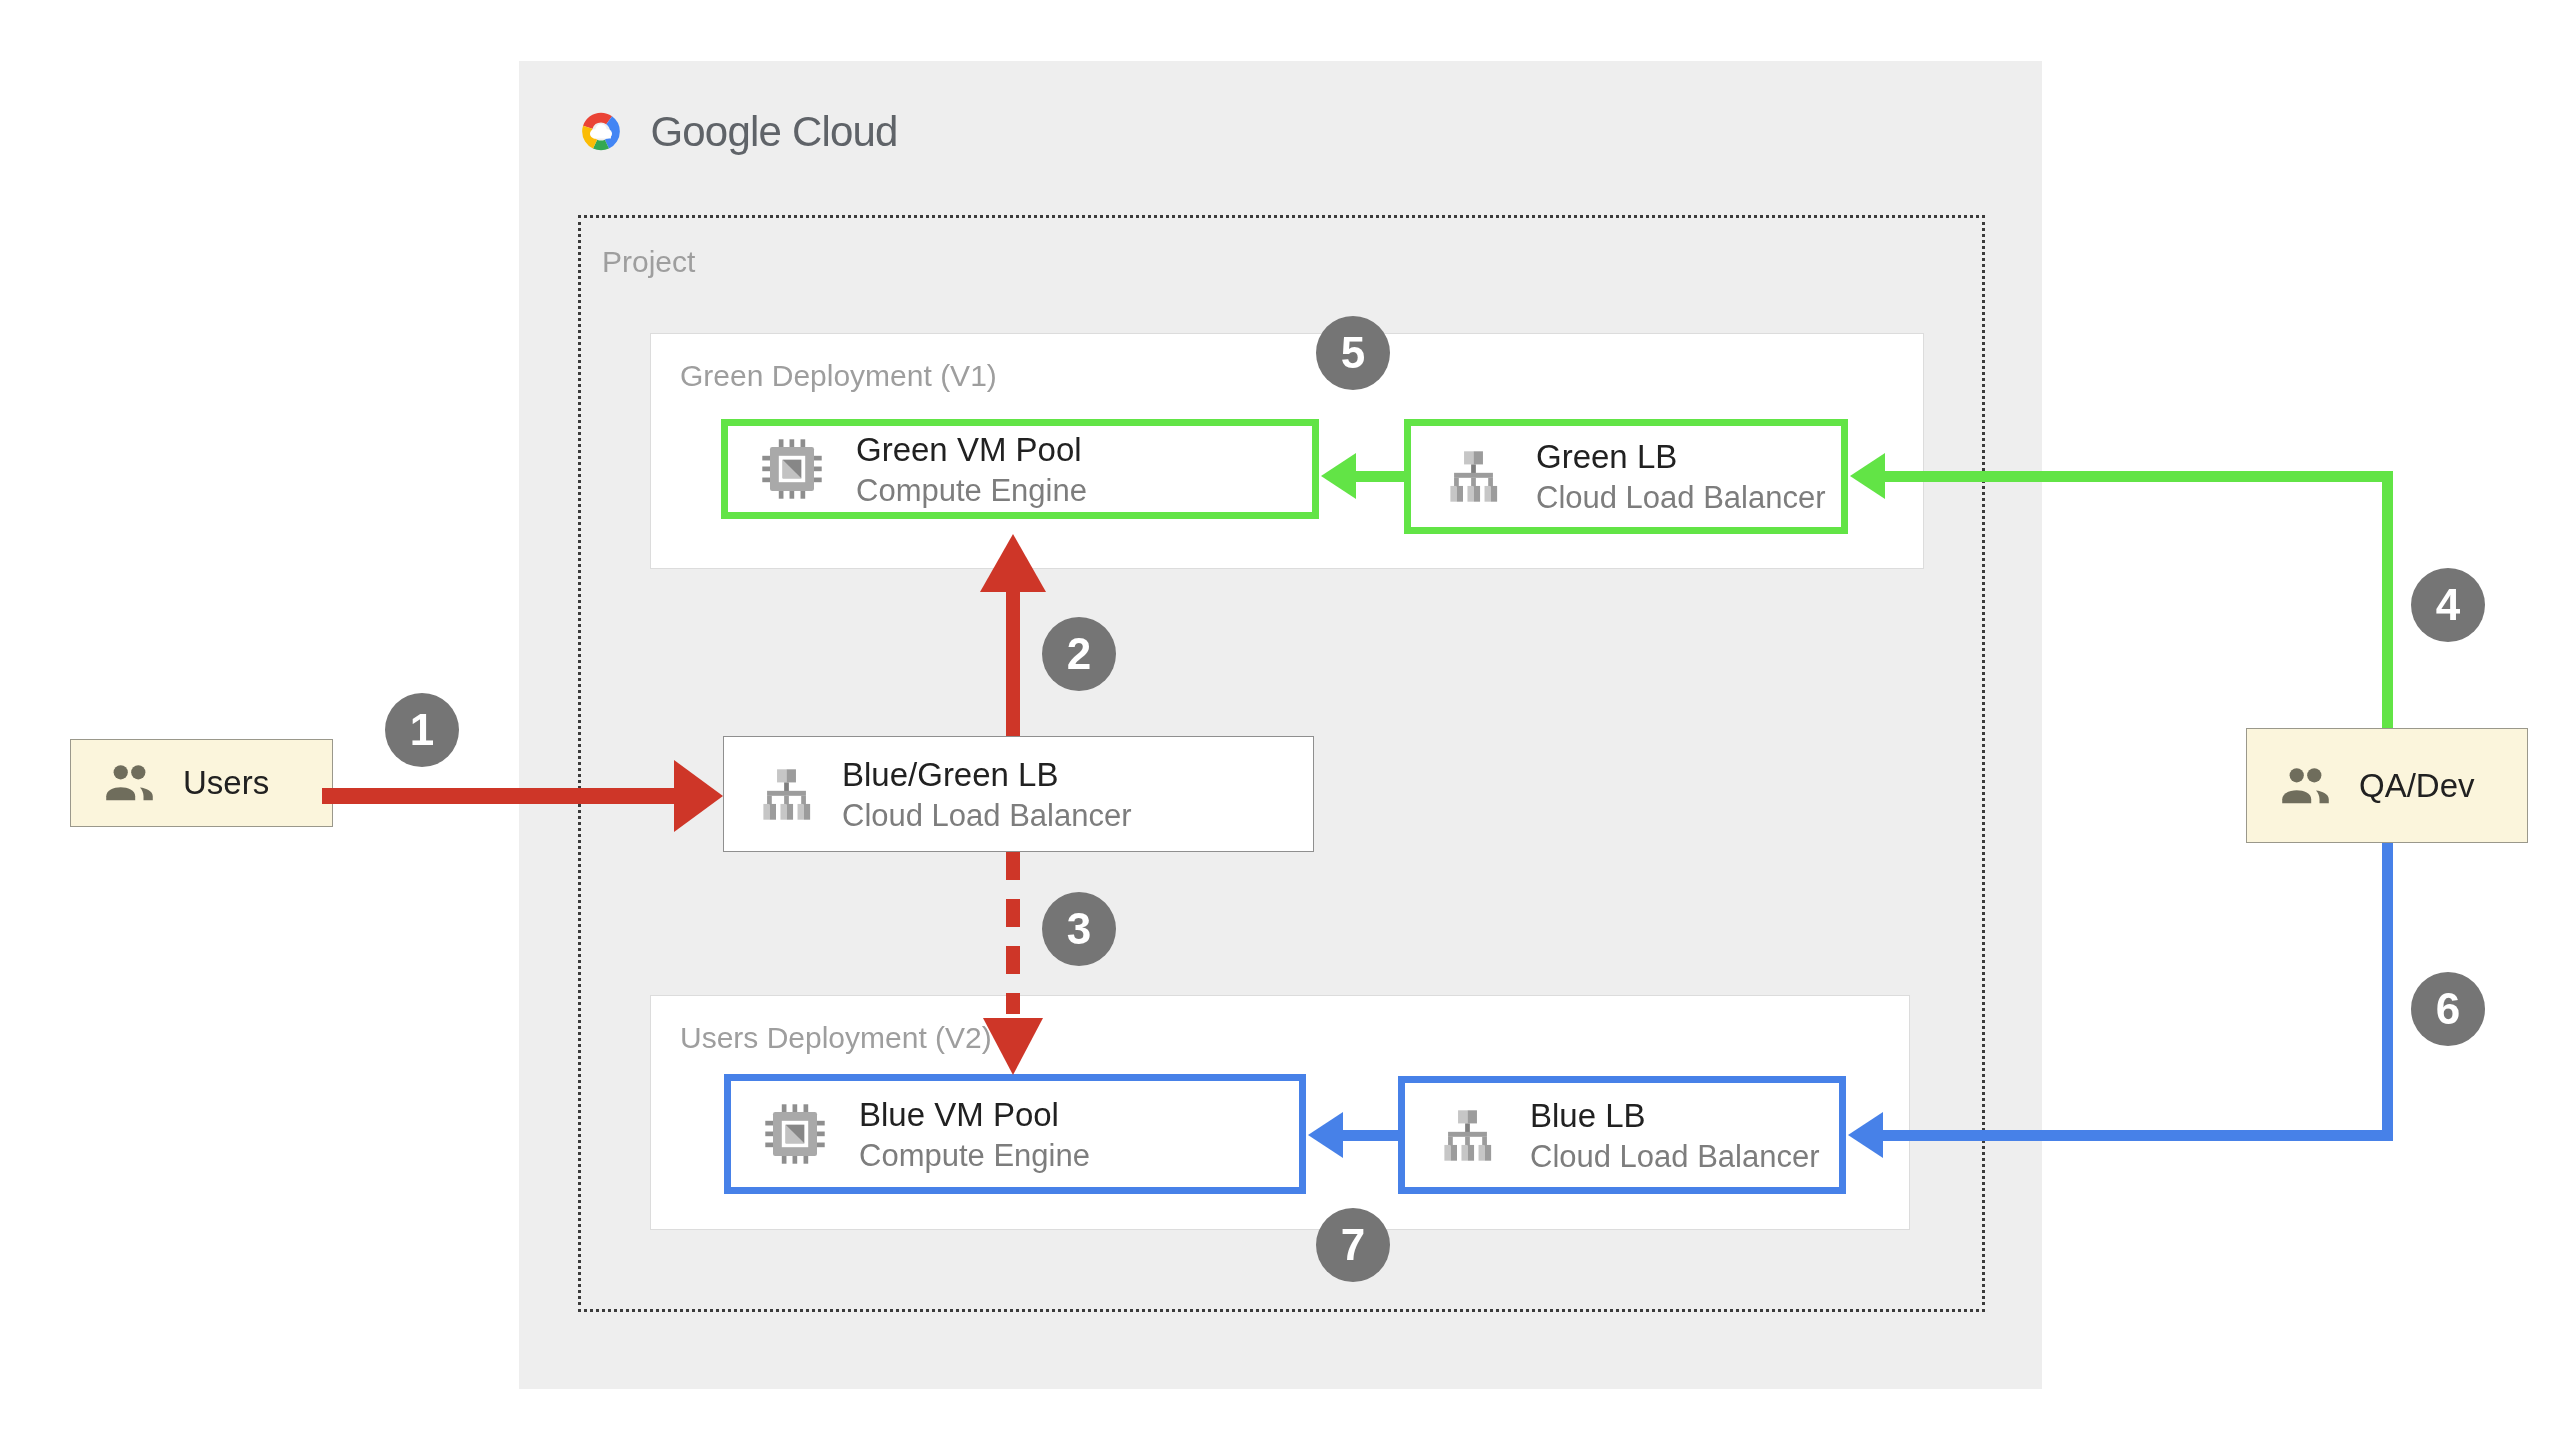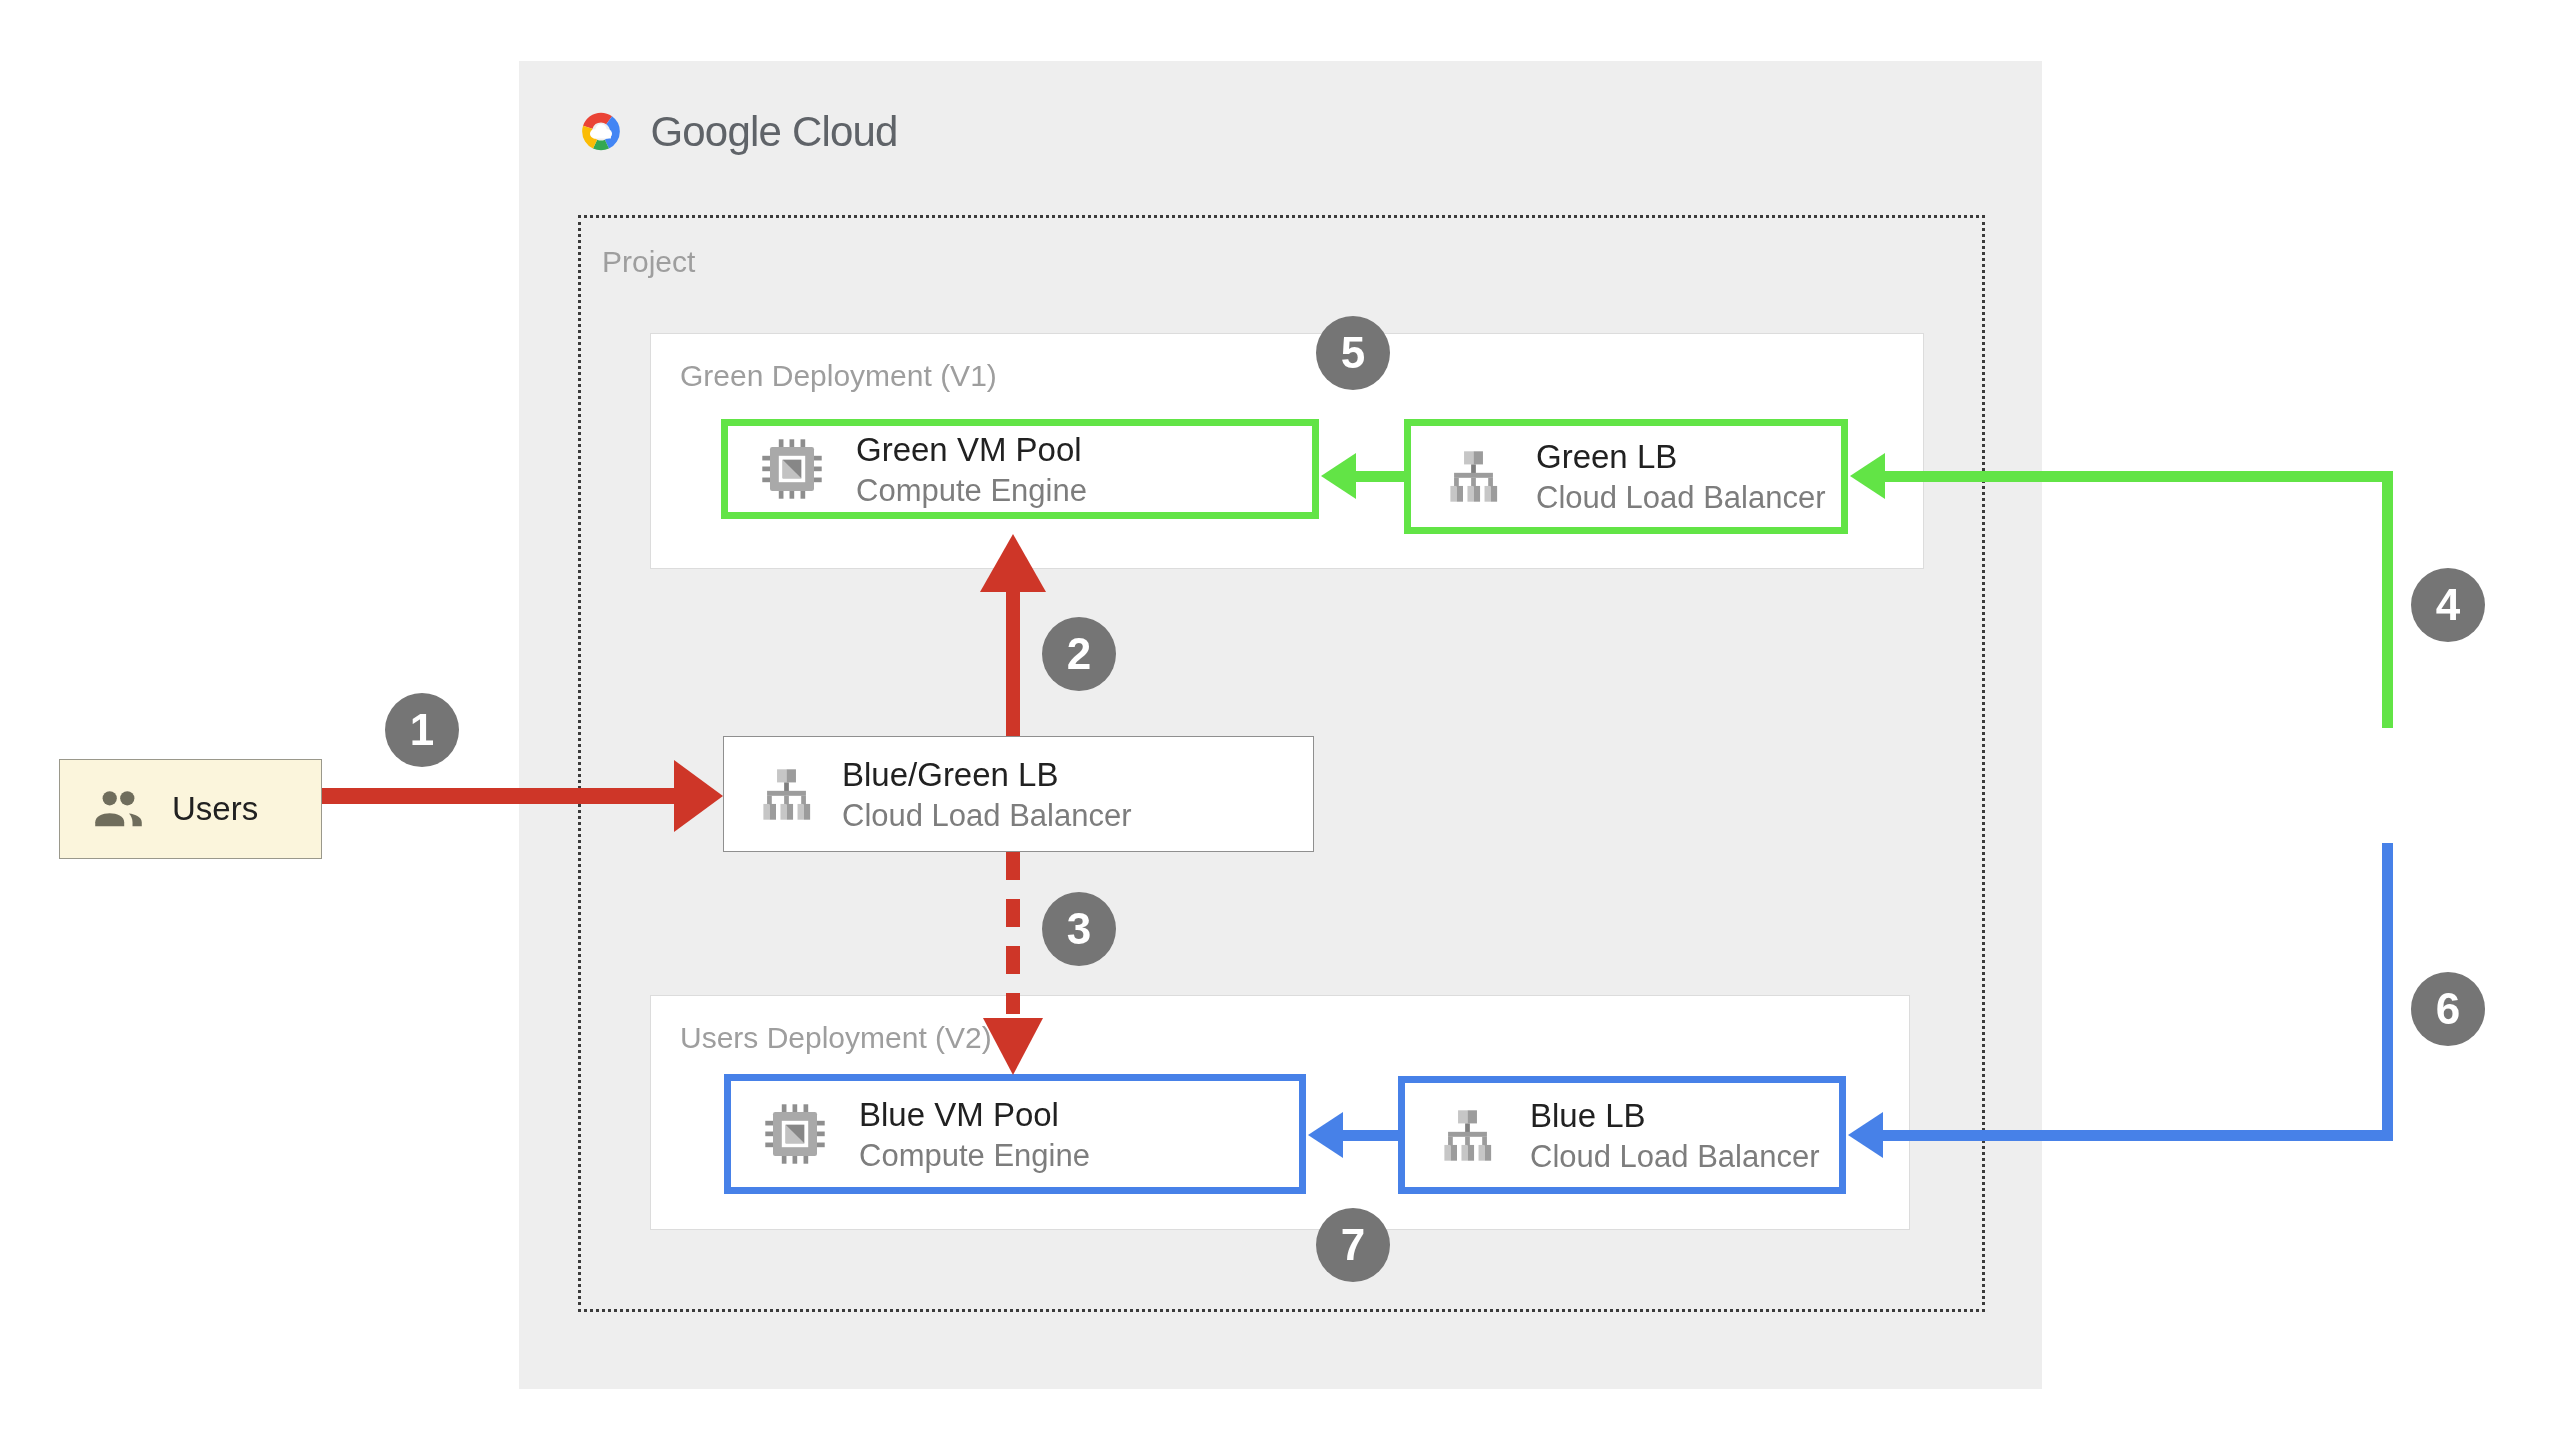--- a/index.html
+++ b/index.html
@@ -209,32 +209,43 @@
         <rect x="16.2" y="15.6" width="2.4" height="6" fill="#C6C6C6"></rect>
           <rect x="18.6" y="15.6" width="2.4" height="6" fill="#9C9C9C"></rect>
       </svg>
     </span>
     <span class="txt">
       <div class="t1">Blue LB</div>
       <div class="t2">Cloud Load Balancer</div>
     </span>
   </div>
 
-  <div class="abs actor" style="left:59px;top:739px;width:263px;height:100px;margin-top:20px;">
+  <div class="abs actor" style="left:70px;top:739px;width:263px;height:88px;">
     <span style="display:inline-flex;">
       <svg width="57" height="46" viewBox="0 0 24 19" fill="#6F6D5C">
         <circle cx="8.3" cy="5" r="3"></circle>
         <circle cx="15.7" cy="5" r="3"></circle>
         <path d="M2.2,16.8 v-1.7 c0-2.5 3.1-3.8 6.1-3.8 s6.1,1.3 6.1,3.8 v1.7 z"></path>
         <path d="M16.4,11.4 c2.7,0.3 5.4,1.5 5.4,3.7 v1.7 h-3.9 v-1.7 c0-1.5 -0.6-2.7 -1.5-3.7 z"></path>
       </svg>
     </span>
     <span class="lbl">Users</span>
   </div>
 
+  <div class="abs actor" style="left:2246px;top:728px;width:282px;height:115px;">
+    <span style="display:inline-flex;">
+      <svg width="57" height="46" viewBox="0 0 24 19" fill="#6F6D5C">
+        <circle cx="8.3" cy="5" r="3"></circle>
+        <circle cx="15.7" cy="5" r="3"></circle>
+        <path d="M2.2,16.8 v-1.7 c0-2.5 3.1-3.8 6.1-3.8 s6.1,1.3 6.1,3.8 v1.7 z"></path>
+        <path d="M16.4,11.4 c2.7,0.3 5.4,1.5 5.4,3.7 v1.7 h-3.9 v-1.7 c0-1.5 -0.6-2.7 -1.5-3.7 z"></path>
+      </svg>
+    </span>
+    <span class="lbl">QA/Dev</span>
+  </div>
 
   <div class="abs shaft-h-red" style="left:322px;top:788px;width:353px;"></div>
   <div class="abs tri tri-right-red" style="left:674px;top:760px;"></div>
 
   <div class="abs shaft-v-red" style="left:1006px;top:591px;height:145px;"></div>
   <div class="abs tri tri-up-red" style="left:980px;top:534px;"></div>
 
   <div class="abs shaft-v-red-dashed" style="left:1006px;top:852px;height:162px;"></div>
   <div class="abs tri tri-down-red" style="left:983px;top:1018px;"></div>
 

